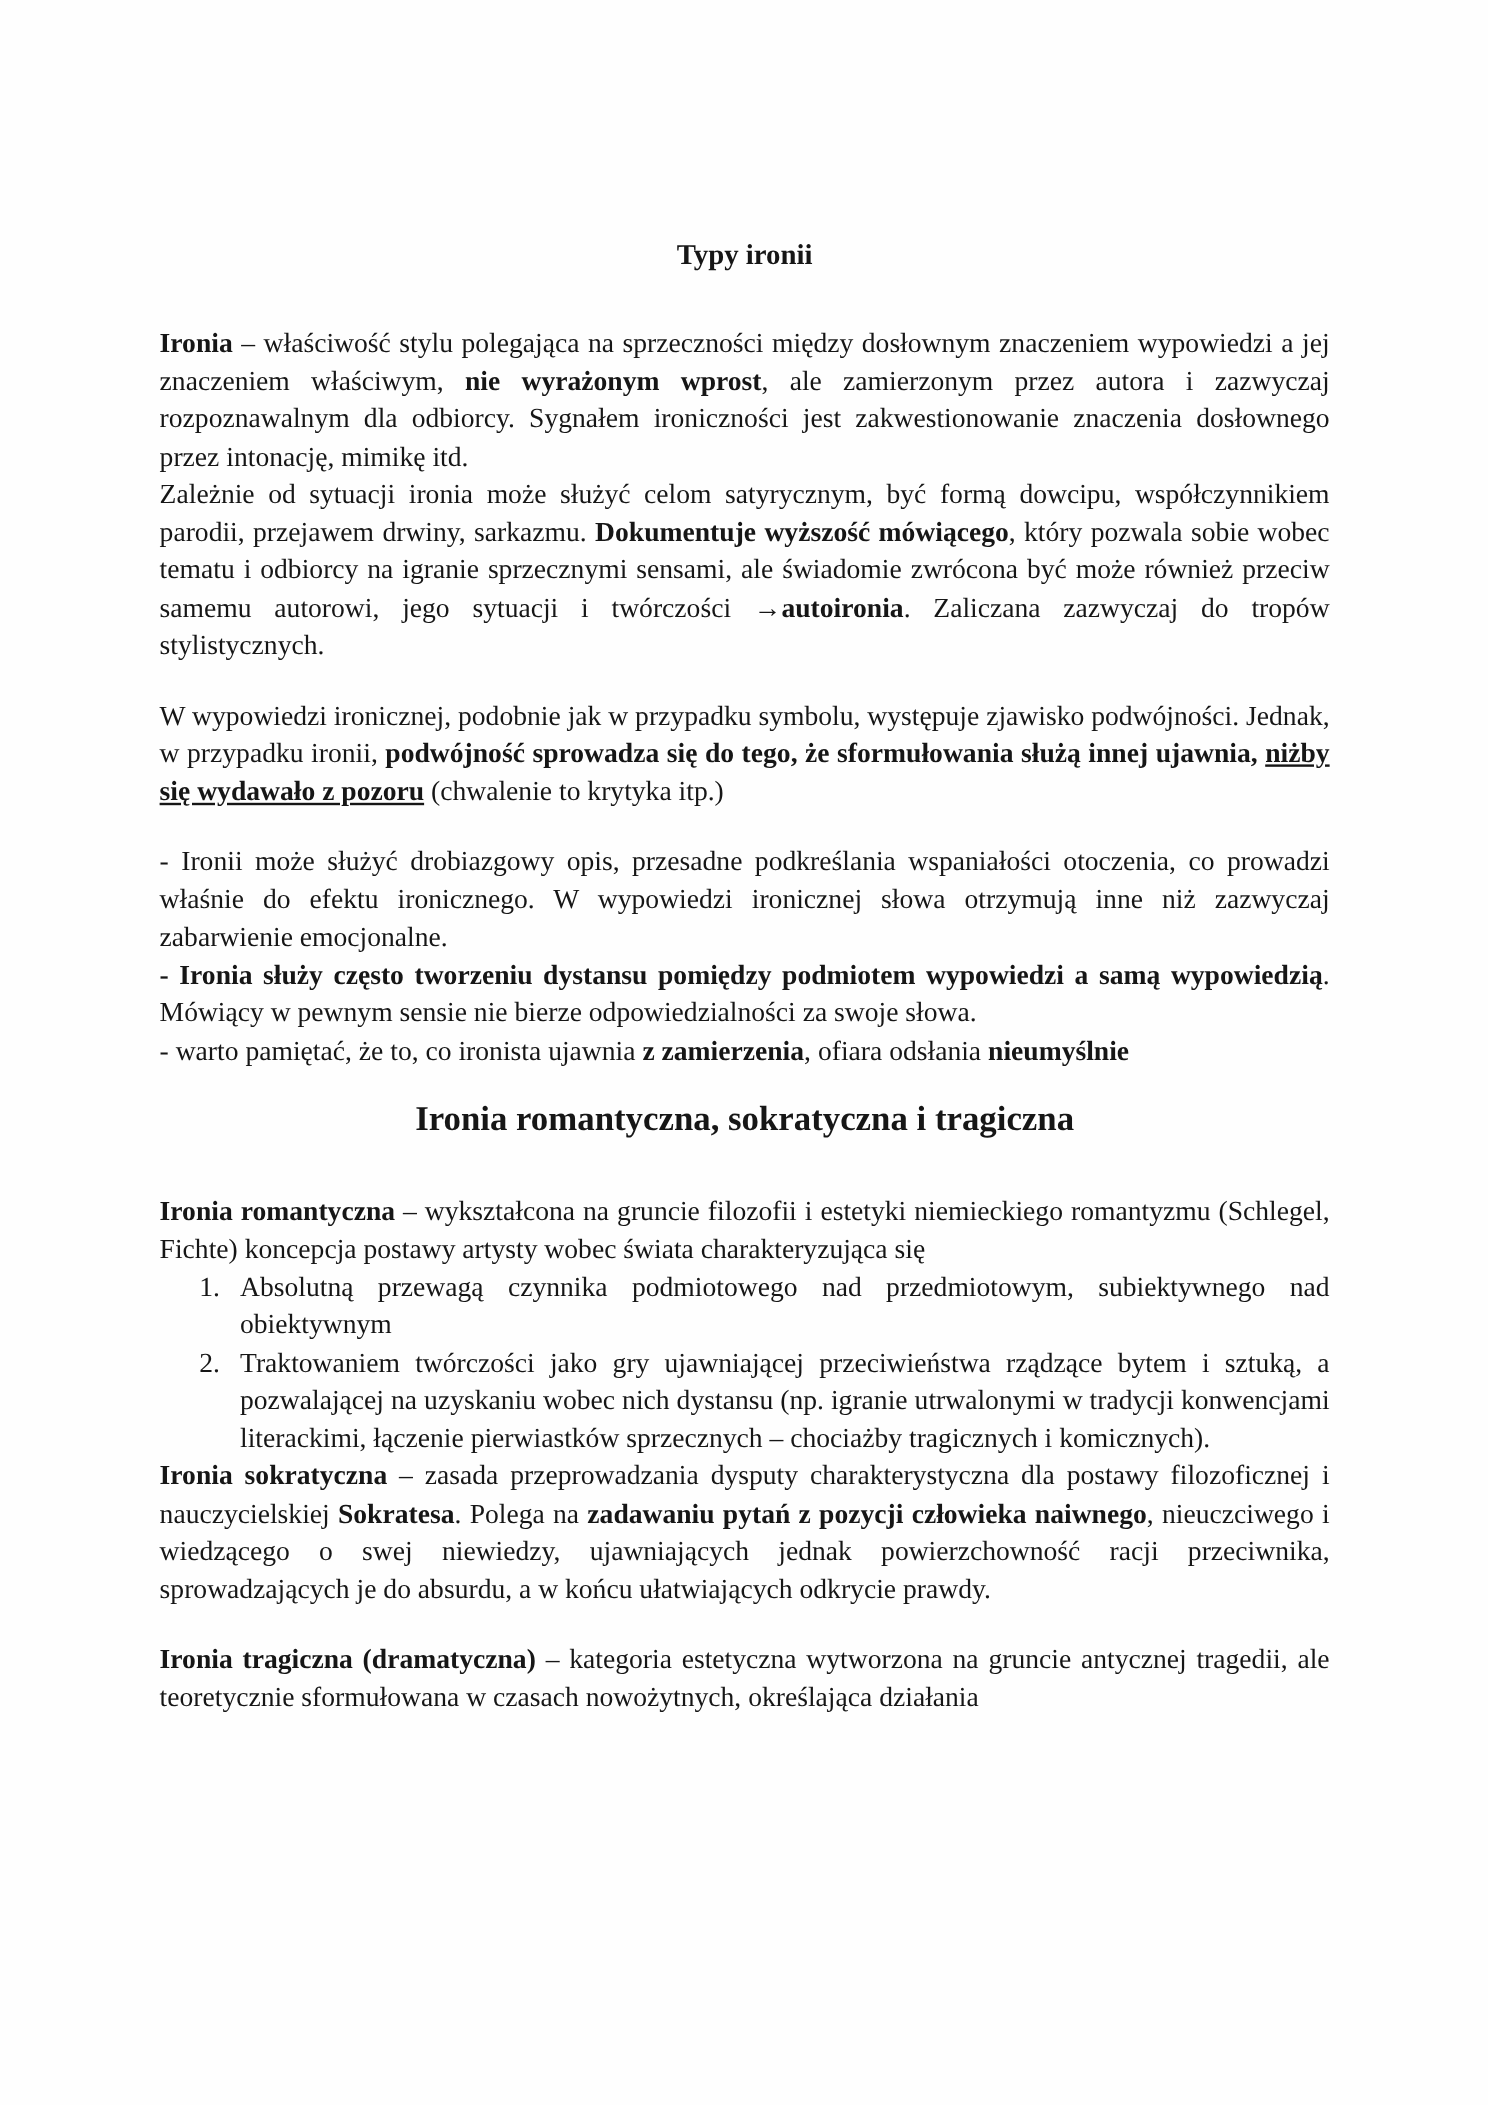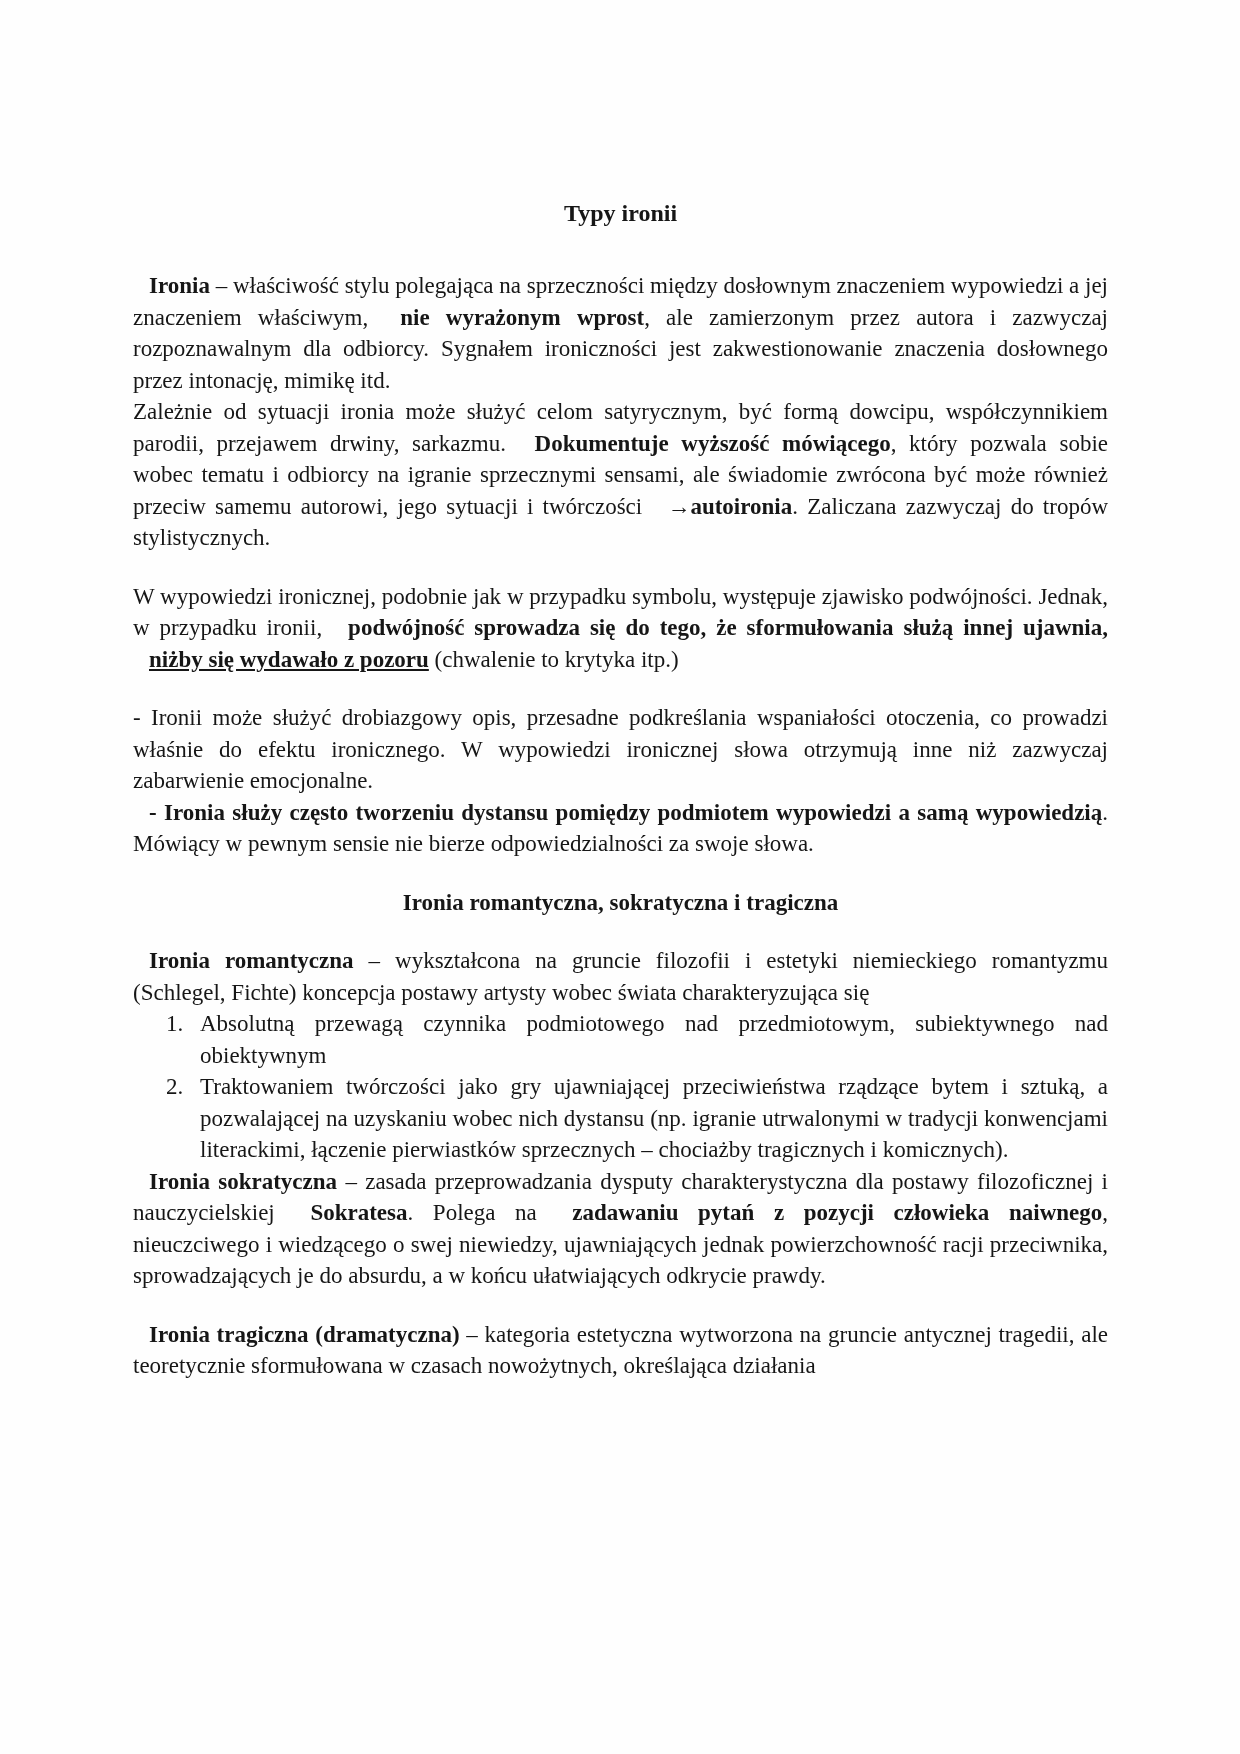--- a/index.html
+++ b/index.html
@@ -30,55 +30,56 @@
     text-align: center;
     margin: 0 0 36px 0;
   }
   .para {
     margin: 0 0 27px 0;
     text-align: justify;
   }
   .tight { margin-bottom: 0; }
   .dash-block { margin: 0 0 27px 0; }
   .section-heading {
-    font-size: 23px;
+    font-size: 29px;
     line-height: 31.5px;
     font-weight: 700;
     text-align: center;
-    margin: 0 0 27px 0;
+    margin: 0 0 44px 0;
   }
   .numitem {
     position: relative;
     padding-left: 67px;
     text-align: justify;
     margin: 0;
   }
   .numitem .num {
     position: absolute;
     left: 33px;
     top: 0;
   }
-  .b { font-weight: 700; margin-left: 16px; }
+  .b { font-weight: 700; }
   .u { text-decoration: underline; }
 </style>
 </head>
 <body>
 
 <div class="page">
 
   <h1 class="title">Typy ironii</h1>
 
   <p class="para tight"><span class="b">Ironia</span><span> – właściwość stylu polegająca na sprzeczności między dosłownym znaczeniem wypowiedzi a jej znaczeniem właściwym, </span><span class="b">nie wyrażonym wprost</span><span>, ale zamierzonym przez autora i zazwyczaj rozpoznawalnym dla odbiorcy. Sygnałem ironiczności jest zakwestionowanie znaczenia dosłownego przez intonację, mimikę itd.</span></p>
   <p class="para"><span>Zależnie od sytuacji ironia może służyć celom satyrycznym, być formą dowcipu, współczynnikiem parodii, przejawem drwiny, sarkazmu. </span><span class="b">Dokumentuje wyższość mówiącego</span><span>, który pozwala sobie wobec tematu i odbiorcy na igranie sprzecznymi sensami, ale świadomie zwrócona być może również przeciw samemu autorowi, jego sytuacji i twórczości </span><span class="b">→autoironia</span><span>. Zaliczana zazwyczaj do tropów stylistycznych.</span></p>
 
   <p class="para"><span>W wypowiedzi ironicznej, podobnie jak w przypadku symbolu, występuje zjawisko podwójności. Jednak, w przypadku ironii, </span><span class="b">podwójność sprowadza się do tego, że sformułowania służą innej ujawnia, </span><span class="b u">niżby się wydawało z pozoru</span><span> (chwalenie to krytyka itp.)</span></p>
 
   <div class="dash-block">
     <p class="para tight"><span>- Ironii może służyć drobiazgowy opis, przesadne podkreślania wspaniałości otoczenia, co prowadzi właśnie do efektu ironicznego. W wypowiedzi ironicznej słowa otrzymują inne niż zazwyczaj zabarwienie emocjonalne.</span></p>
     <p class="para tight"><span class="b">- Ironia służy często tworzeniu dystansu pomiędzy podmiotem wypowiedzi a samą wypowiedzią</span><span>. Mówiący w pewnym sensie nie bierze odpowiedzialności za swoje słowa.</span></p>
+    <p class="para tight"><span>- warto pamiętać, że to, co ironista ujawnia </span><span class="b">z zamierzenia</span><span>, ofiara odsłania </span><span class="b">nieumyślnie</span></p>
   </div>
 
   <h2 class="section-heading">Ironia romantyczna, sokratyczna i tragiczna</h2>
 
   <p class="para tight"><span class="b">Ironia romantyczna</span><span> – wykształcona na gruncie filozofii i estetyki niemieckiego romantyzmu (Schlegel, Fichte) koncepcja postawy artysty wobec świata charakteryzująca się</span></p>
 
   <div class="numitem">
     <span class="num">1.</span>
     <span><span>Absolutną przewagą czynnika podmiotowego nad przedmiotowym, subiektywnego nad obiektywnym</span></span>
   </div>

